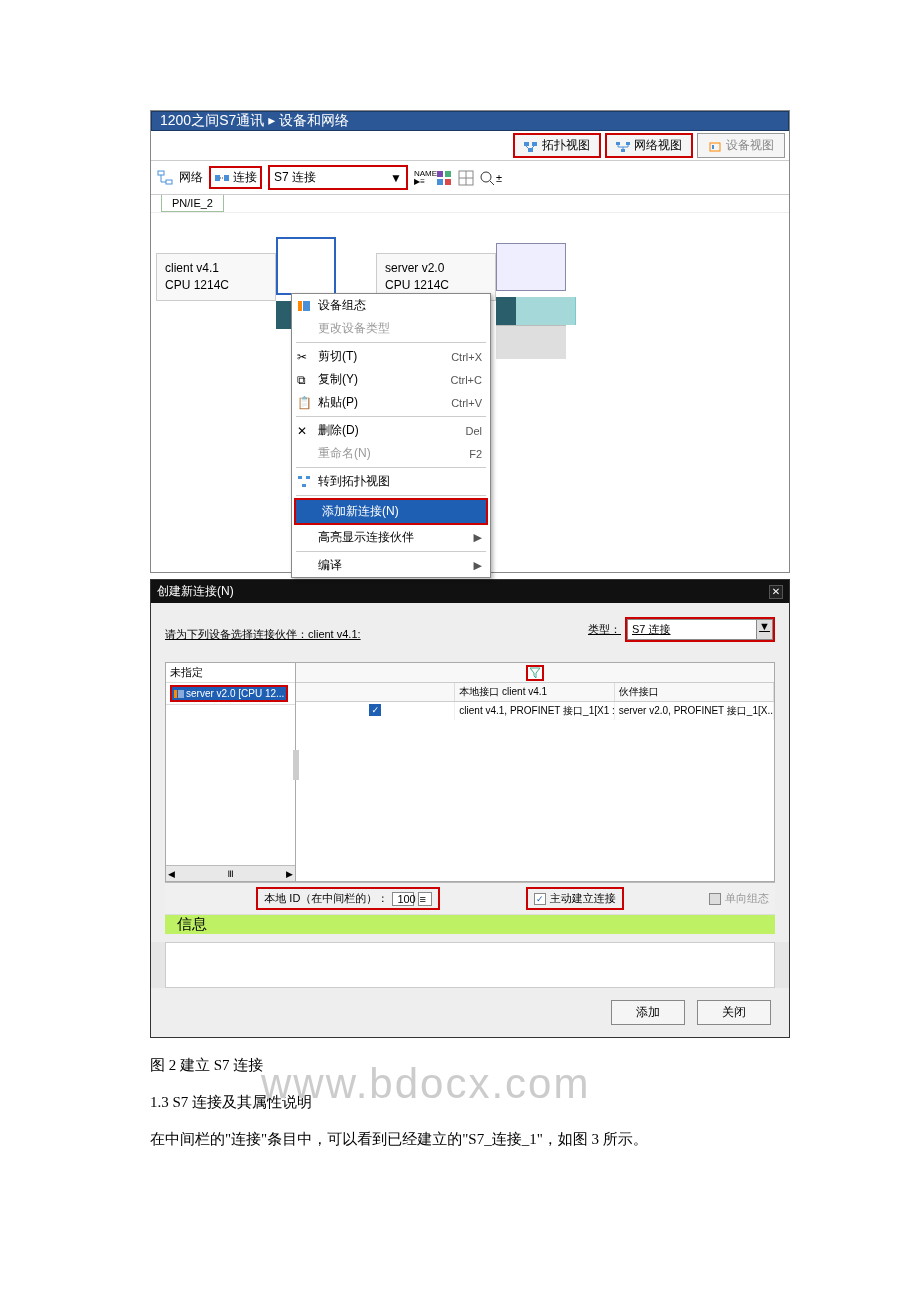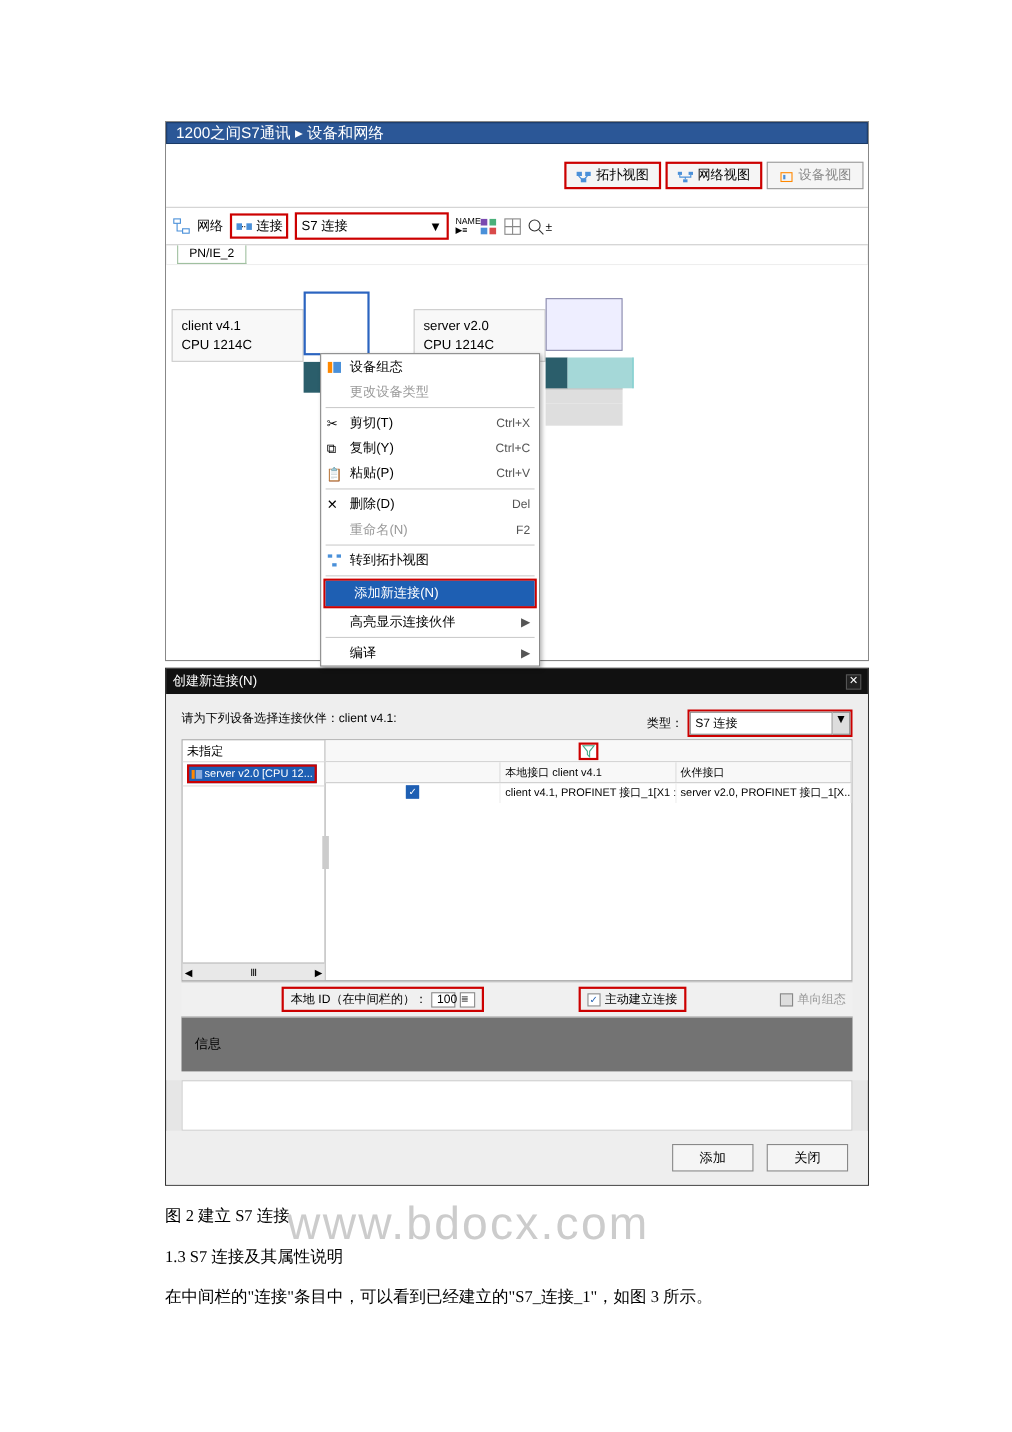--- a/index.html
+++ b/index.html
@@ -1,19 +1,19 @@
 <!DOCTYPE html>
 <html><head>
 <meta charset="utf-8">
 <style>
   * { box-sizing: border-box; margin: 0; padding: 0; }
   body { font-family: "Microsoft YaHei", SimSun, Arial, sans-serif; font-size: 12px; background: #fff; width: 920px; }
   .page { padding: 110px 130px 40px 150px; }
   .titlebar { background: #2b5797; color: #fff; padding: 0 8px; font-size: 14px; border: 1px solid #1a3a66; }
-  .tabsrow { display: flex; justify-content: flex-end; gap: 4px; border-bottom: 1px solid #ccc; background: #fff; padding: 16px 4px; }
+  .tabsrow { display: flex; justify-content: flex-end; gap: 4px; border-bottom: 1px solid #ccc; background: #fff; padding: 2px 4px; }
   .tabbtn { border: 1px solid #999; padding: 3px 10px; background: #f5f5f5; display: flex; align-items: center; gap: 4px; font-size: 12px; cursor: pointer; }
   .tabbtn.hl { border: 2px solid #c00; padding: 2px 9px; }
   .tabicon { width: 14px; height: 10px; display: inline-block; }
   .toolbar2 { display: flex; align-items: center; gap: 6px; padding: 4px 6px; border-bottom: 1px solid #ccc; background: #fff; }
   .tbicon { width: 16px; height: 16px; display: inline-block; }
   .tblabel { font-size: 12px; }
   .btnbox { border: 2px solid #c00; padding: 1px 3px; display: flex; align-items: center; gap: 3px; }
   .dropdown { border: 1px solid #888; padding: 2px 4px; width: 140px; display: flex; justify-content: space-between; align-items: center; background: #fff; }
   .toolicons { display: flex; gap: 6px; align-items: center; }
   .pnie { border: 1px solid #a0c0a0; border-top: none; display: inline-block; padding: 2px 10px; font-size: 11px; background: #fff; margin-left: 10px; }
@@ -29,21 +29,21 @@
   .mitem .micon { position: absolute; left: 5px; width: 14px; height: 14px; }
   .mitem .mshort { margin-left: auto; color: #555; font-size: 11px; }
   .mitem.dis { color: #999; }
   .mitem.sel { background: #1e5fb3; color: #fff; }
   .msep { height: 1px; background: #ccc; margin: 2px 4px; }
   .redbox { border: 2px solid #c00; }
   .dialog { border: 1px solid #333; background: #e6e6e6; }
   .dlgtitle { background: #111; color: #fff; padding: 3px 6px; display: flex; justify-content: space-between; align-items: center; font-size: 12px; }
   .dlgclose { width: 14px; height: 14px; border: 1px solid #555; background: #222; color: #fff; text-align: center; line-height: 12px; font-size: 10px; cursor: pointer; }
   .dlgbody { padding: 14px 14px 8px 14px; background: #eee; font-size: 11px; }
-  .dlgtop { display: flex; justify-content: space-between; align-items: flex-start; margin-bottom: 2px; }
+  .dlgtop { display: flex; justify-content: space-between; align-items: flex-end; margin-bottom: 20px; text-decoration: underline; }
   .typedd { display: flex; align-items: center; gap: 4px; }
   .typedd .dd { border: 1px solid #888; background: #fff; padding: 2px 4px; width: 130px; display: flex; justify-content: space-between; }
   .typedd .ddbox { border: 2px solid #c00; padding: 0; display: flex; }
   .dlgmain { display: flex; height: 220px; border: 1px solid #aaa; background: #fff; }
   .dlgleft { width: 130px; border-right: 1px solid #aaa; display: flex; flex-direction: column; }
   .dlgleft .lsthd { padding: 2px 4px; font-size: 11px; border-bottom: 1px solid #ddd; }
   .dlgleft .lstsel { display: flex; align-items: center; gap: 3px; }
   .lstsel .selbox { border: 2px solid #c00; background: #1e5fb3; color: #fff; padding: 1px 2px; font-size: 10px; display: flex; align-items: center; gap: 2px; }
   .dlgleft .lfill { flex: 1; }
   .dlgleft .lscroll { height: 16px; background: #e8e8e8; border-top: 1px solid #bbb; display: flex; justify-content: space-between; align-items: center; font-size: 9px; padding: 0 2px; }
@@ -55,21 +55,21 @@
   .colhdr div { flex: 1; padding: 2px 4px; border-right: 1px solid #ddd; }
   .datarow { display: flex; font-size: 10px; }
   .datarow div { flex: 1; padding: 2px 4px; border-right: 1px solid #eee; overflow: hidden; white-space: nowrap; }
   .ckcell { width: 22px; flex: none; text-align: center; }
   .splitter { position: absolute; top: 40%; width: 6px; height: 30px; background: #ccc; cursor: ew-resize; left: -3px; }
   .dlgbottom { display: flex; align-items: center; justify-content: space-between; border-top: 1px solid #bbb; padding: 4px 6px; background: #f0f0f0; }
   .idbox { border: 2px solid #c00; padding: 2px 6px; display: flex; align-items: center; gap: 4px; }
   .idinput { border: 1px solid #888; background: #fff; padding: 0 4px; width: 22px; font-size: 11px; }
   .spinbtn { width: 14px; height: 14px; border: 1px solid #888; background: #fff; cursor: pointer; }
   .chkbox { width: 12px; height: 12px; border: 1px solid #888; background: #fff; display: inline-flex; align-items: center; justify-content: center; font-size: 9px; color: #1e5fb3; }
-  .infobar { padding: 16px 12px; font-size: 12px; background: #737373; border-top: 1px solid #ddd; }
+  .infobar { padding: 0 12px; font-size: 15px; background: #bef264; border-top: 1px solid #ddd; }
   .biginfo { background: #fff; height: 46px; border: 1px solid #ccc; margin: 0 14px; }
   .dlgbuttons { display: flex; justify-content: flex-end; gap: 12px; padding: 12px 18px; background: #eee; }
   .dbtn { border: 1px solid #888; background: #f5f5f5; padding: 3px 24px; font-size: 12px; cursor: pointer; }
   .watermark { position: absolute; left: 110px; top: 480px; font-size: 42px; color: #ccc; z-index: 50; pointer-events: none; letter-spacing: 2px; }
   .caption { font-family: SimSun, serif; font-size: 15px; margin: 18px 0 8px 0; }
 </style>
 </head>
 <body>
 
 <div class="page">

